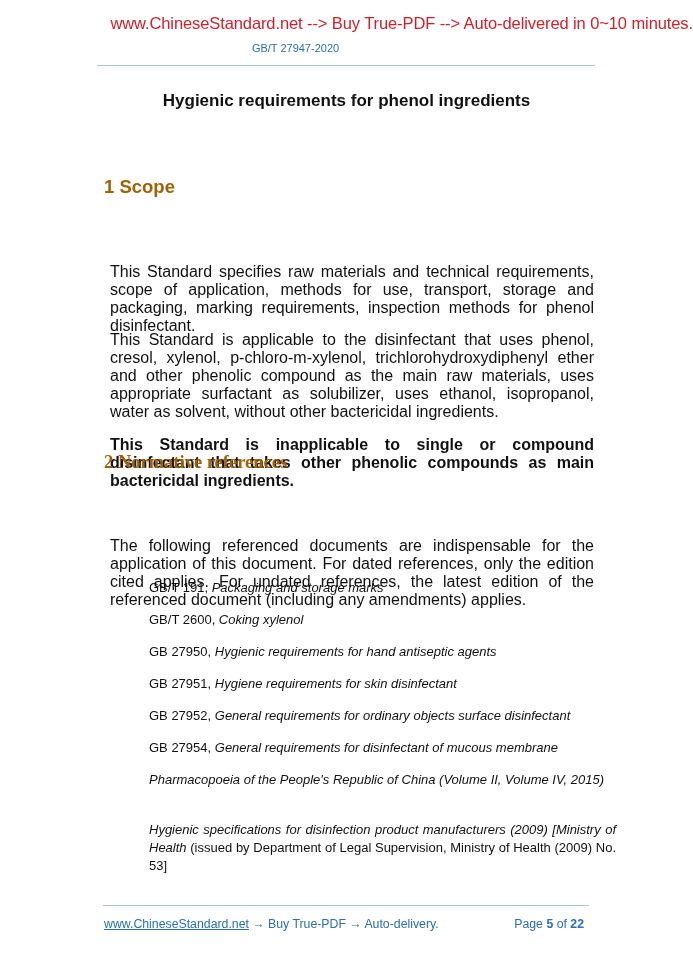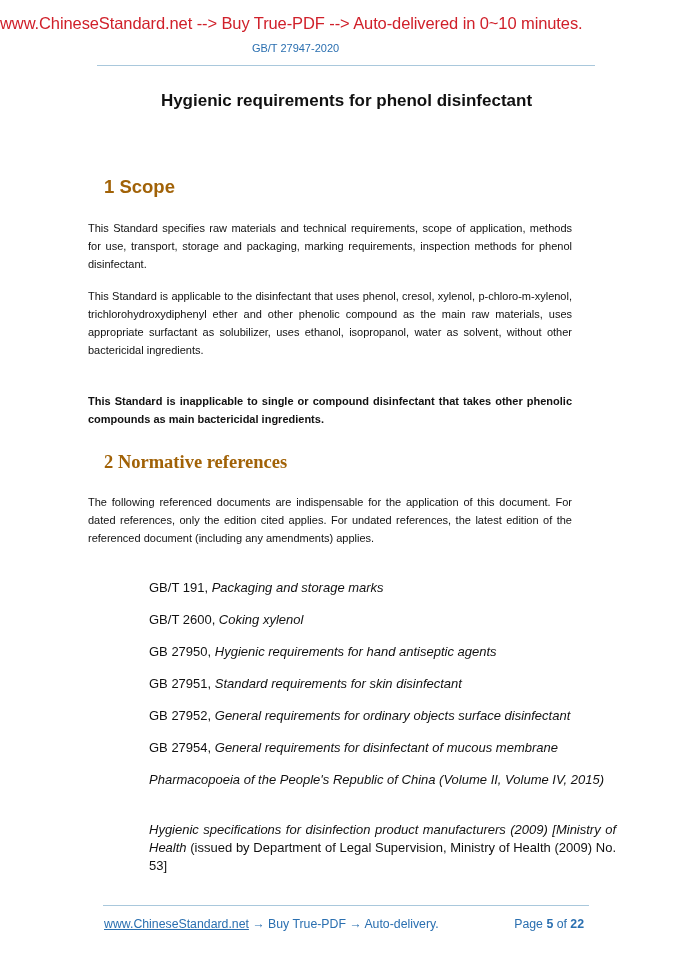--- a/index.html
+++ b/index.html
@@ -1,35 +1,35 @@
 <!DOCTYPE html>
 <html><head>
 <meta charset="utf-8">
 <style>
   html, body { margin: 0; padding: 0; background: #ffffff; }
   body {
     width: 693px; height: 980px; position: relative; overflow: hidden;
     font-family: "Liberation Sans", sans-serif; color: #111111;
   }
   .banner {
-    position: absolute; top: 14px; left: 0; width: 693px; text-align: left;
+    position: absolute; top: 14px; left: 0; width: 693px; text-align: right;
     color: #d0202a; font-size: 16.5px; letter-spacing: -0.1px;
   }
   .stdcode {
     position: absolute; top: 42px; left: 0; width: 591px; text-align: center;
     color: #2a6fb0; font-size: 11px;
   }
   .hr-top {
     position: absolute; top: 65px; left: 97px; width: 498px; height: 1px; background: #a9c8dc;
   }
   .doc-title {
     position: absolute; top: 91px; left: 0; width: 693px; text-align: center;
     font-weight: bold; font-size: 17px; color: #111;
   }
-  .content { position: absolute; left: 88px; width: 484px; font-size: 11px; line-height: 18px; }
+  .content { position: absolute; left: 110px; width: 484px; font-size: 16px; line-height: 18px; margin-top: 44px; }
   .h1 { position: absolute; left: 104px; font-weight: bold; font-size: 18.5px; color: #a16207; }
   p.just { margin: 0; text-align: justify; text-align-last: left; }
   .ref { position: absolute; left: 109px; width: 467px; font-size: 13px; line-height: 18px; margin-left: 40px; }
   .ref p { margin: 0; text-align: justify; text-align-last: left; }
   i { font-style: italic; }
   .hr-bot {
     position: absolute; top: 905px; left: 103px; width: 486px; height: 1px; background: #a9c8dc;
   }
   .footer {
     position: absolute; top: 917px; left: 104px; width: 484px; font-size: 12.3px; color: #2a6fb0;
@@ -38,21 +38,21 @@
   .footer .page { position: absolute; right: 4px; top: 0; }
   .footer b { font-weight: bold; }
 </style>
 </head>
 <body>
 
 <div class="banner">www.ChineseStandard.net --&gt; Buy True-PDF --&gt; Auto-delivered in 0~10 minutes.</div>
 <div class="stdcode">GB/T 27947-2020</div>
 <div class="hr-top"></div>
 
-<div class="doc-title">Hygienic requirements for phenol disinfectant</div>
+<div class="doc-title">Hygienic requirements for phenol ingredients</div>
 
 <div class="h1" style="top:176px;">1 Scope</div>
 
 <div class="content" style="top:219px;">
   <p class="just">This Standard specifies raw materials and technical requirements, scope of application, methods for use, transport, storage and packaging, marking requirements, inspection methods for phenol disinfectant.</p>
 </div>
 <div class="content" style="top:287px;">
   <p class="just">This Standard is applicable to the disinfectant that uses phenol, cresol, xylenol, p-chloro-m-xylenol, trichlorohydroxydiphenyl ether and other phenolic compound as the main raw materials, uses appropriate surfactant as solubilizer, uses ethanol, isopropanol, water as solvent, without other bactericidal ingredients.</p>
 </div>
 <div class="content" style="top:392px;font-weight:bold;">
@@ -68,21 +68,21 @@
 <div class="ref" style="top:579px;">
   <p><span>GB/T 191, </span><i>Packaging and storage marks</i></p>
 </div>
 <div class="ref" style="top:611px;">
   <p><span>GB/T 2600, </span><i>Coking xylenol</i></p>
 </div>
 <div class="ref" style="top:643px;">
   <p><span>GB 27950, </span><i>Hygienic requirements for hand antiseptic agents</i></p>
 </div>
 <div class="ref" style="top:675px;">
-  <p><span>GB 27951, </span><i>Standard requirements for skin disinfectant</i></p>
+  <p><span>GB 27951, </span><i>Hygiene requirements for skin disinfectant</i></p>
 </div>
 <div class="ref" style="top:707px;">
   <p><span>GB 27952, </span><i>General requirements for ordinary objects surface disinfectant</i></p>
 </div>
 <div class="ref" style="top:739px;">
   <p><span>GB 27954, </span><i>General requirements for disinfectant of mucous membrane</i></p>
 </div>
 <div class="ref" style="top:771px;">
   <p><i>Pharmacopoeia of the People's Republic of China (Volume II, Volume IV, 2015)</i></p>
 </div>

